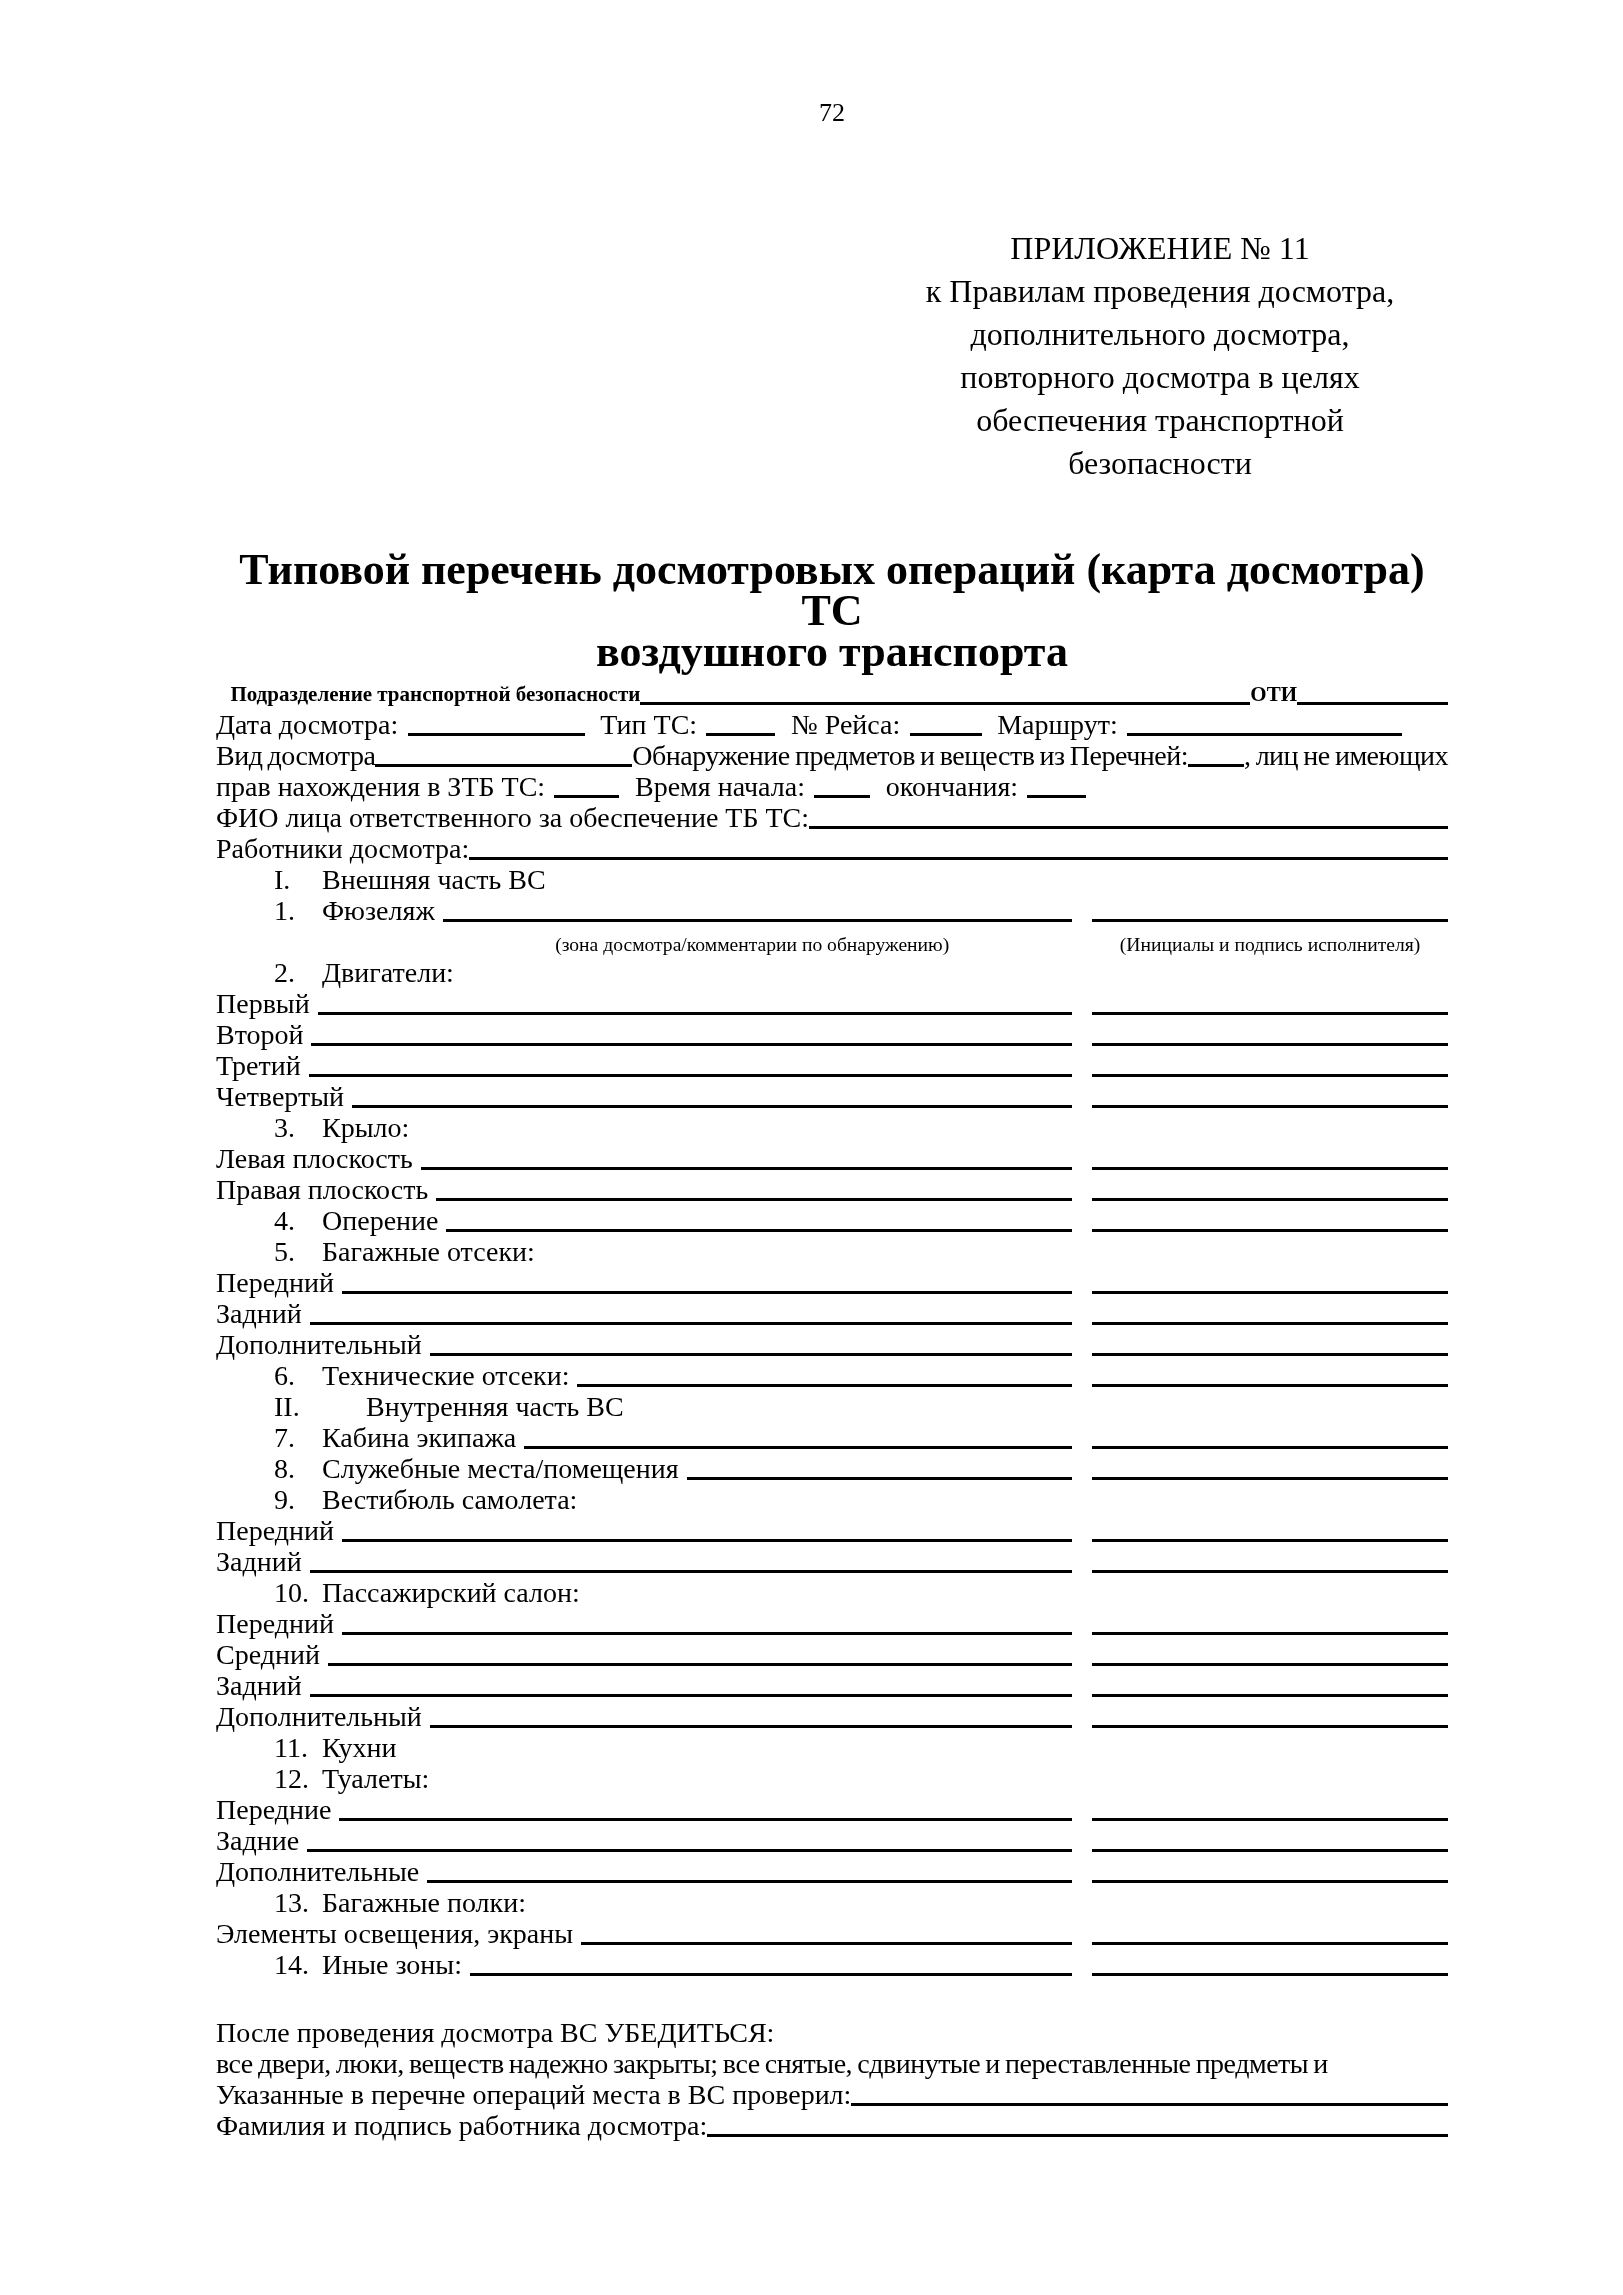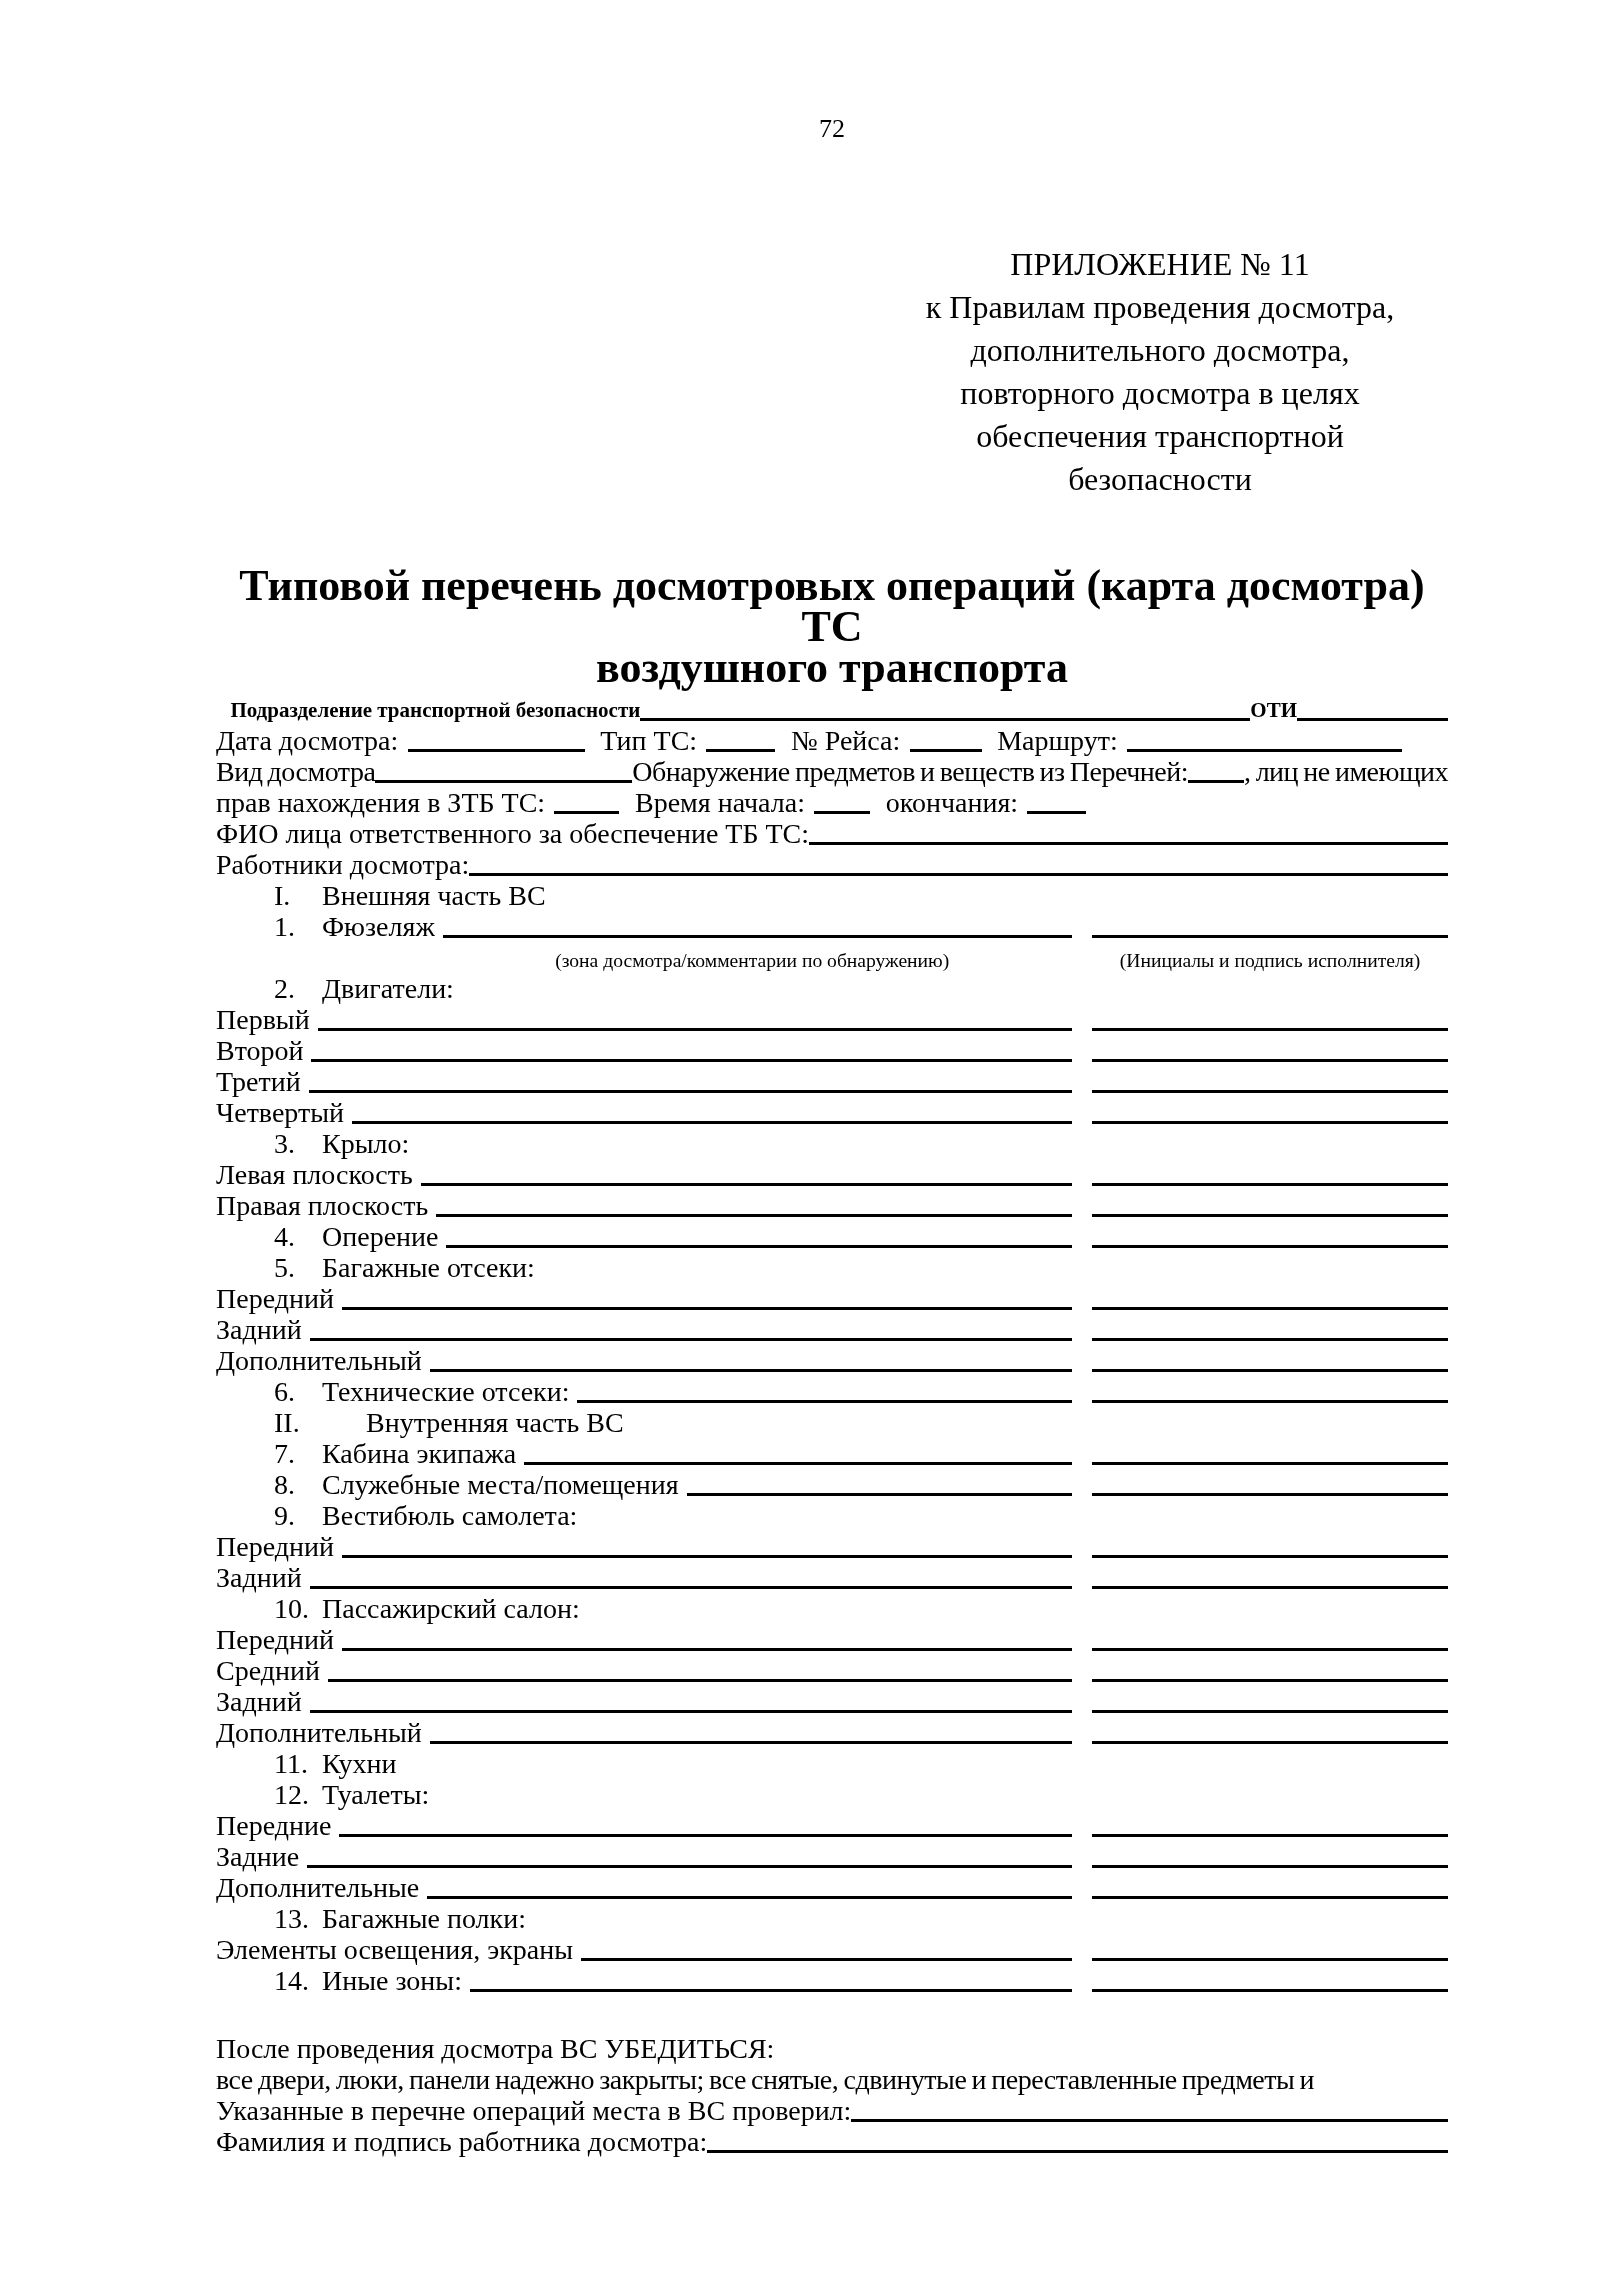--- a/index.html
+++ b/index.html
@@ -1,18 +1,18 @@
 <!DOCTYPE html>
 <html style="font-size:10.5px"><head>
 <meta charset="utf-8">
 <style>
   html,body{margin:0;padding:0;background:#777;}
   .page{position:relative;width:1624px;height:2295px;background:#ffffff;color:#000;
         font-family:"Liberation Serif","DejaVu Serif",serif;overflow:hidden;margin:0 auto;}
-  .content{position:absolute;left:216px;top:16px;width:1232px;}
+  .content{position:absolute;left:216px;top:0;width:1232px;}
   #page-number{margin-top:98px;text-align:center;font-size:26px;line-height:29px;}
   #appendix{margin-top:100px;margin-left:auto;width:576px;text-align:center;
             font-size:32px;line-height:43px;}
   #doc-title{margin-top:64px;text-align:center;font-weight:bold;font-size:44px;line-height:41px;}
   #form-rows{margin-top:2.6px;}
   .row{display:flex;align-items:flex-end;height:31px;font-size:28px;line-height:30px;
        white-space:nowrap;}
   .row.unit{height:34px;font-size:21px;padding-left:14.4px;}
   .b{font-weight:bold;}
   .fl{display:block;height:0;border-bottom:3.9px solid #000;margin-bottom:3.9px;flex:0 0 auto;}
@@ -266,21 +266,21 @@
         <div class="row">
           <span class="num">14.</span>
           <span>Иные зоны:</span>
           <span class="fl flex"></span>
           <span class="rl"></span>
         </div>
       </div>
 
     <div id="footer">
         <div class="row">После проведения досмотра ВС УБЕДИТЬСЯ:</div>
-        <div class="row tight">все двери, люки, панели надежно закрыты; все снятые, сдвинутые и переставленные предметы и</div>
+        <div class="row tight">все двери, люки, веществ надежно закрыты; все снятые, сдвинутые и переставленные предметы и</div>
         <div class="row">
           <span>Указанные в перечне операций места в ВС проверил:</span>
           <span class="fl flex"></span>
         </div>
         <div class="row">
           <span>Фамилия и подпись работника досмотра:</span>
           <span class="fl flex"></span>
         </div>
       </div>
 

